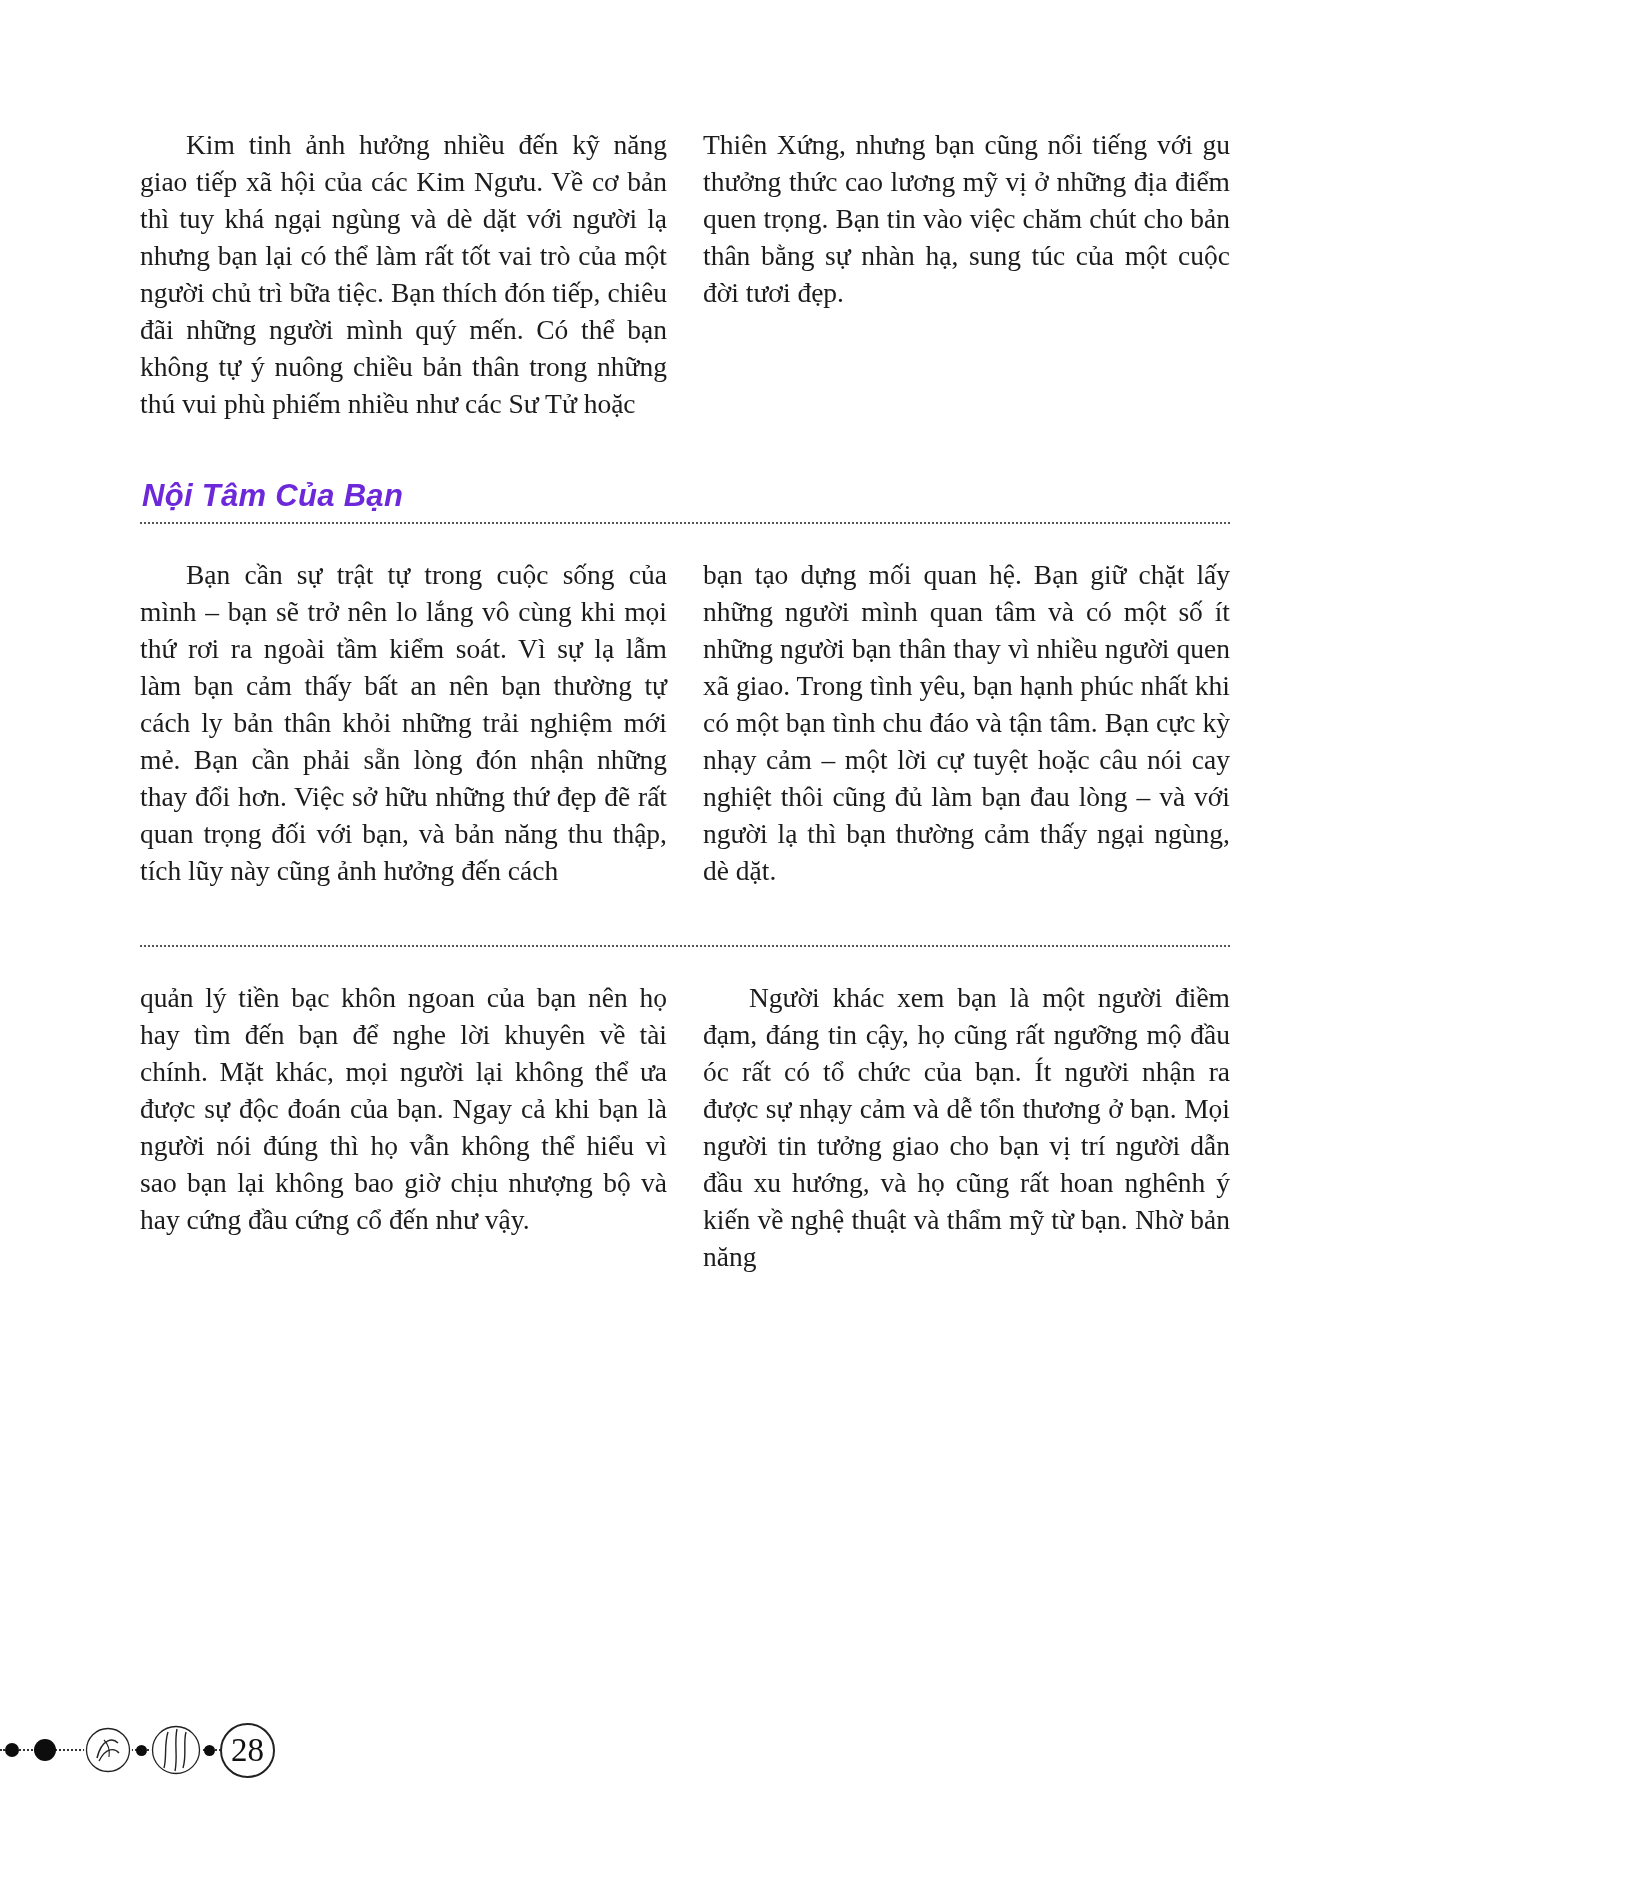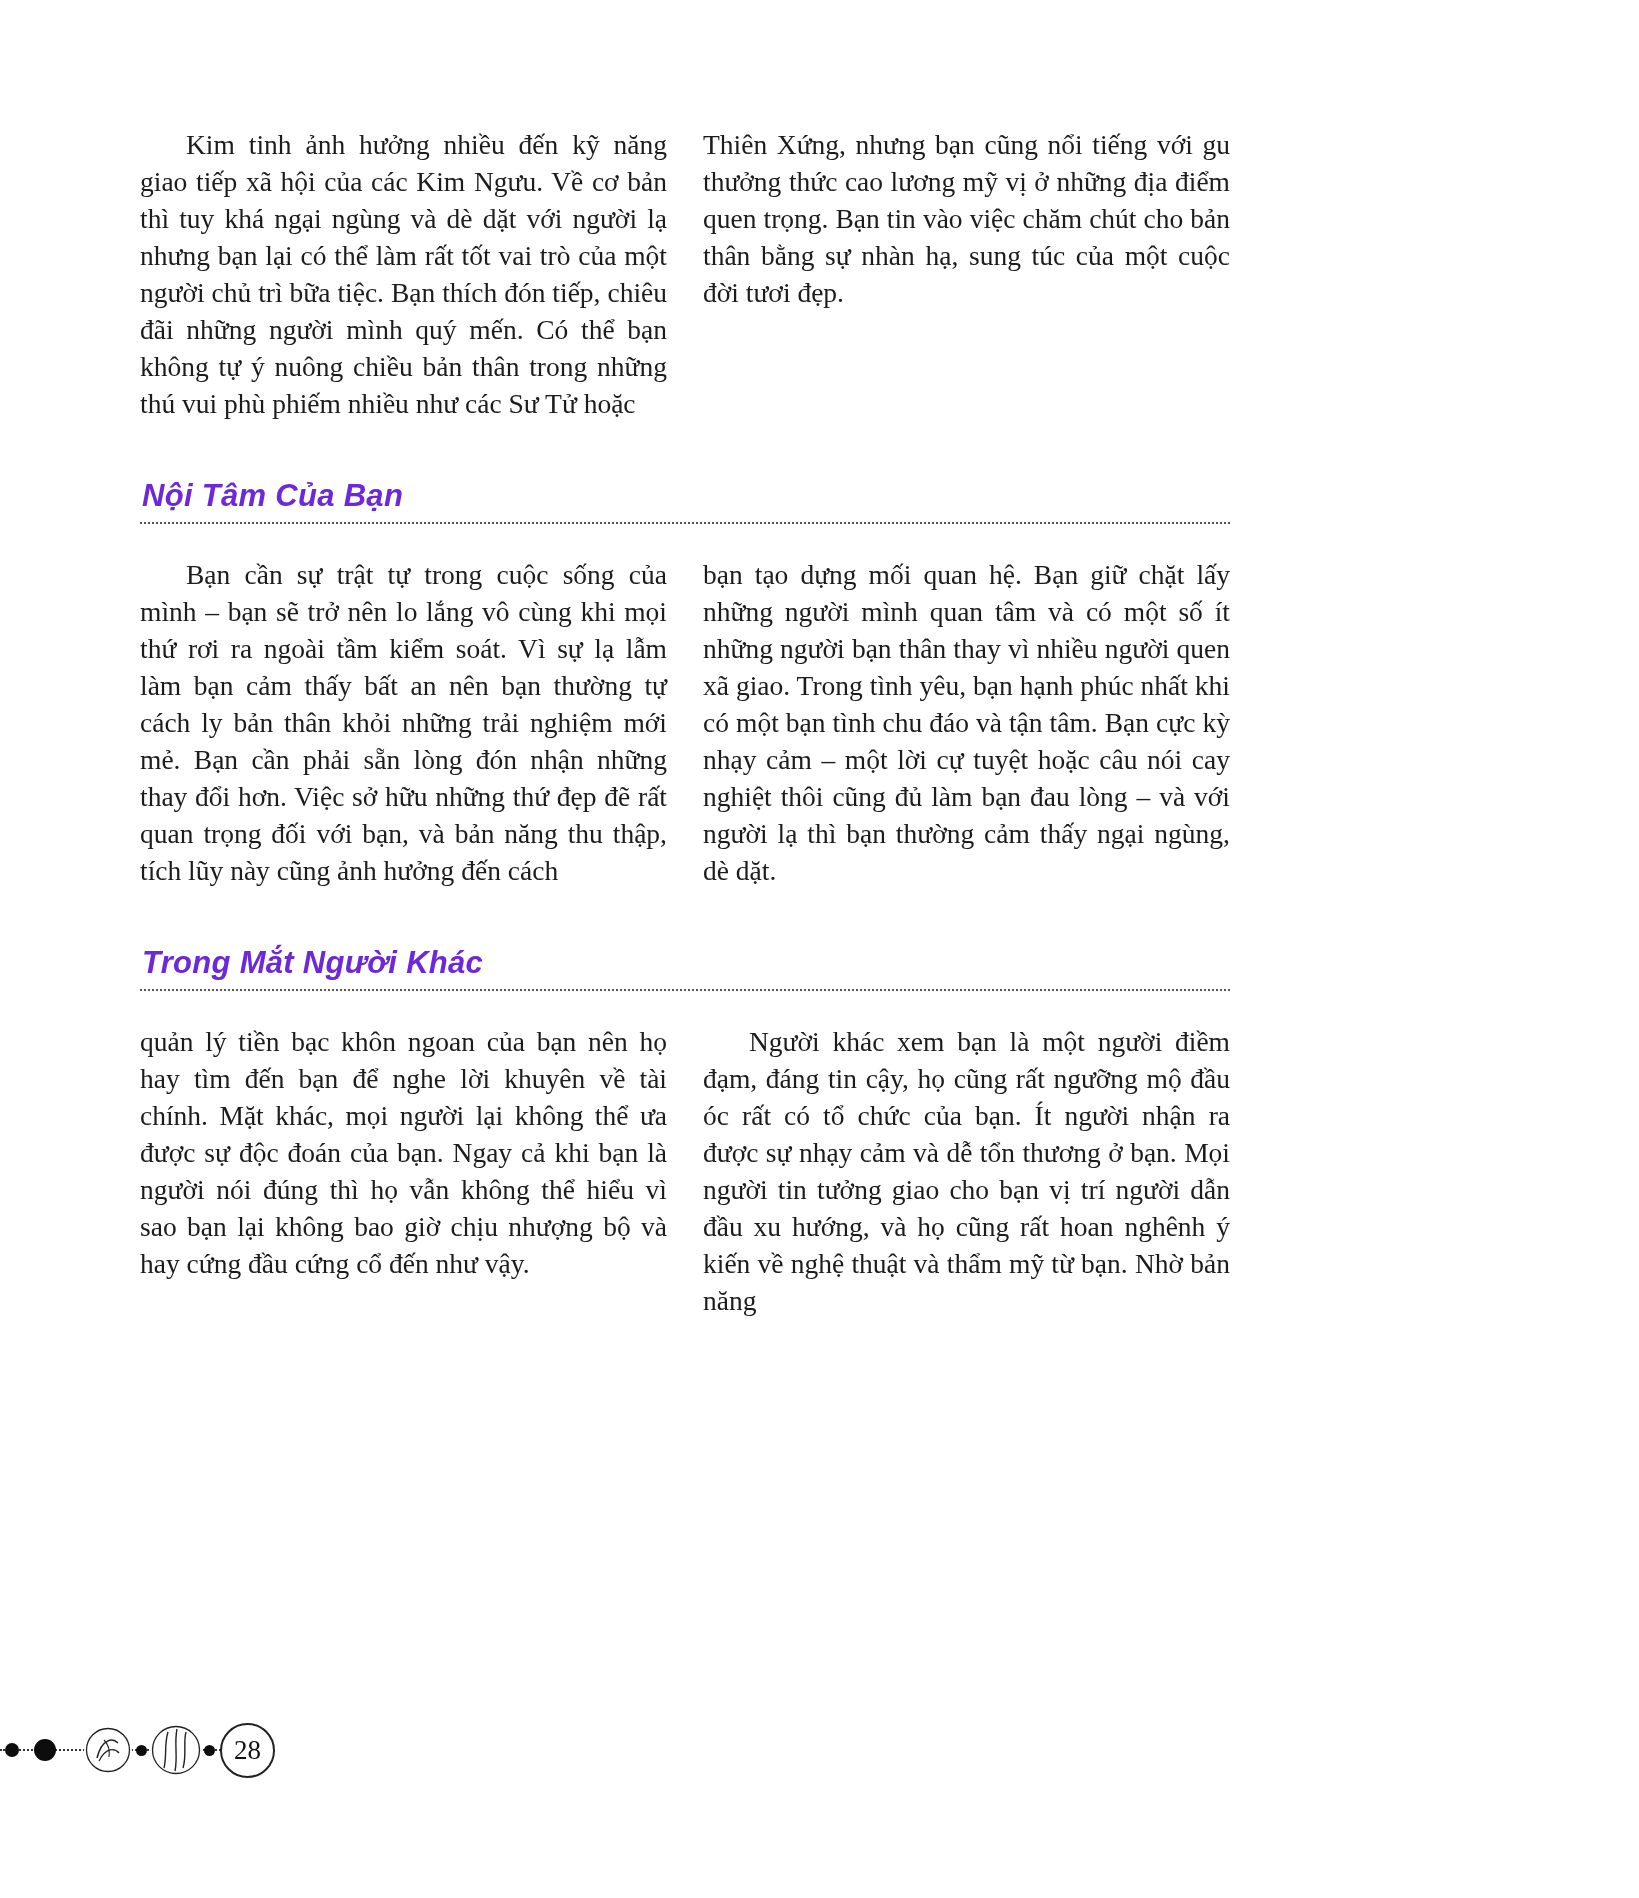--- a/index.html
+++ b/index.html
@@ -86,21 +86,21 @@
     top: 11px;
     width: 55px;
     height: 55px;
     background: #fff;
     border: 2px solid #222;
     border-radius: 50%;
     display: flex;
     align-items: center;
     justify-content: center;
     font-family: "Liberation Serif", serif;
-    font-size: 27px;
+    font-size: 33px;
     color: #111;
   }
 </style>
 </head>
 <body>
 
 <div class="content">
 
   <div class="cols">
     <div class="col">
@@ -118,21 +118,20 @@
       <div class="col">
         <p class="indent">Bạn cần sự trật tự trong cuộc sống của mình – bạn sẽ trở nên lo lắng vô cùng khi mọi thứ rơi ra ngoài tầm kiểm soát. Vì sự lạ lẫm làm bạn cảm thấy bất an nên bạn thường tự cách ly bản thân khỏi những trải nghiệm mới mẻ. Bạn cần phải sẵn lòng đón nhận những thay đổi hơn. Việc sở hữu những thứ đẹp đẽ rất quan trọng đối với bạn, và bản năng thu thập, tích lũy này cũng ảnh hưởng đến cách</p>
       </div>
       <div class="col">
         <p>bạn tạo dựng mối quan hệ. Bạn giữ chặt lấy những người mình quan tâm và có một số ít những người bạn thân thay vì nhiều người quen xã giao. Trong tình yêu, bạn hạnh phúc nhất khi có một bạn tình chu đáo và tận tâm. Bạn cực kỳ nhạy cảm – một lời cự tuyệt hoặc câu nói cay nghiệt thôi cũng đủ làm bạn đau lòng – và với người lạ thì bạn thường cảm thấy ngại ngùng, dè dặt.</p>
       </div>
     </div>
   </div>
 
   <div class="section">
-    <h2 class="section-heading">Trong Mắt Người Khác</h2>
     <div class="dotted-rule"></div>
     <div class="cols section-body">
       <div class="col">
         <p>quản lý tiền bạc khôn ngoan của bạn nên họ hay tìm đến bạn để nghe lời khuyên về tài chính. Mặt khác, mọi người lại không thể ưa được sự độc đoán của bạn. Ngay cả khi bạn là người nói đúng thì họ vẫn không thể hiểu vì sao bạn lại không bao giờ chịu nhượng bộ và hay cứng đầu cứng cổ đến như vậy.</p>
       </div>
       <div class="col">
         <p class="indent">Người khác xem bạn là một người điềm đạm, đáng tin cậy, họ cũng rất ngưỡng mộ đầu óc rất có tổ chức của bạn. Ít người nhận ra được sự nhạy cảm và dễ tổn thương ở bạn. Mọi người tin tưởng giao cho bạn vị trí người dẫn đầu xu hướng, và họ cũng rất hoan nghênh ý kiến về nghệ thuật và thẩm mỹ từ bạn. Nhờ bản năng</p>
       </div>
     </div>
   </div>

